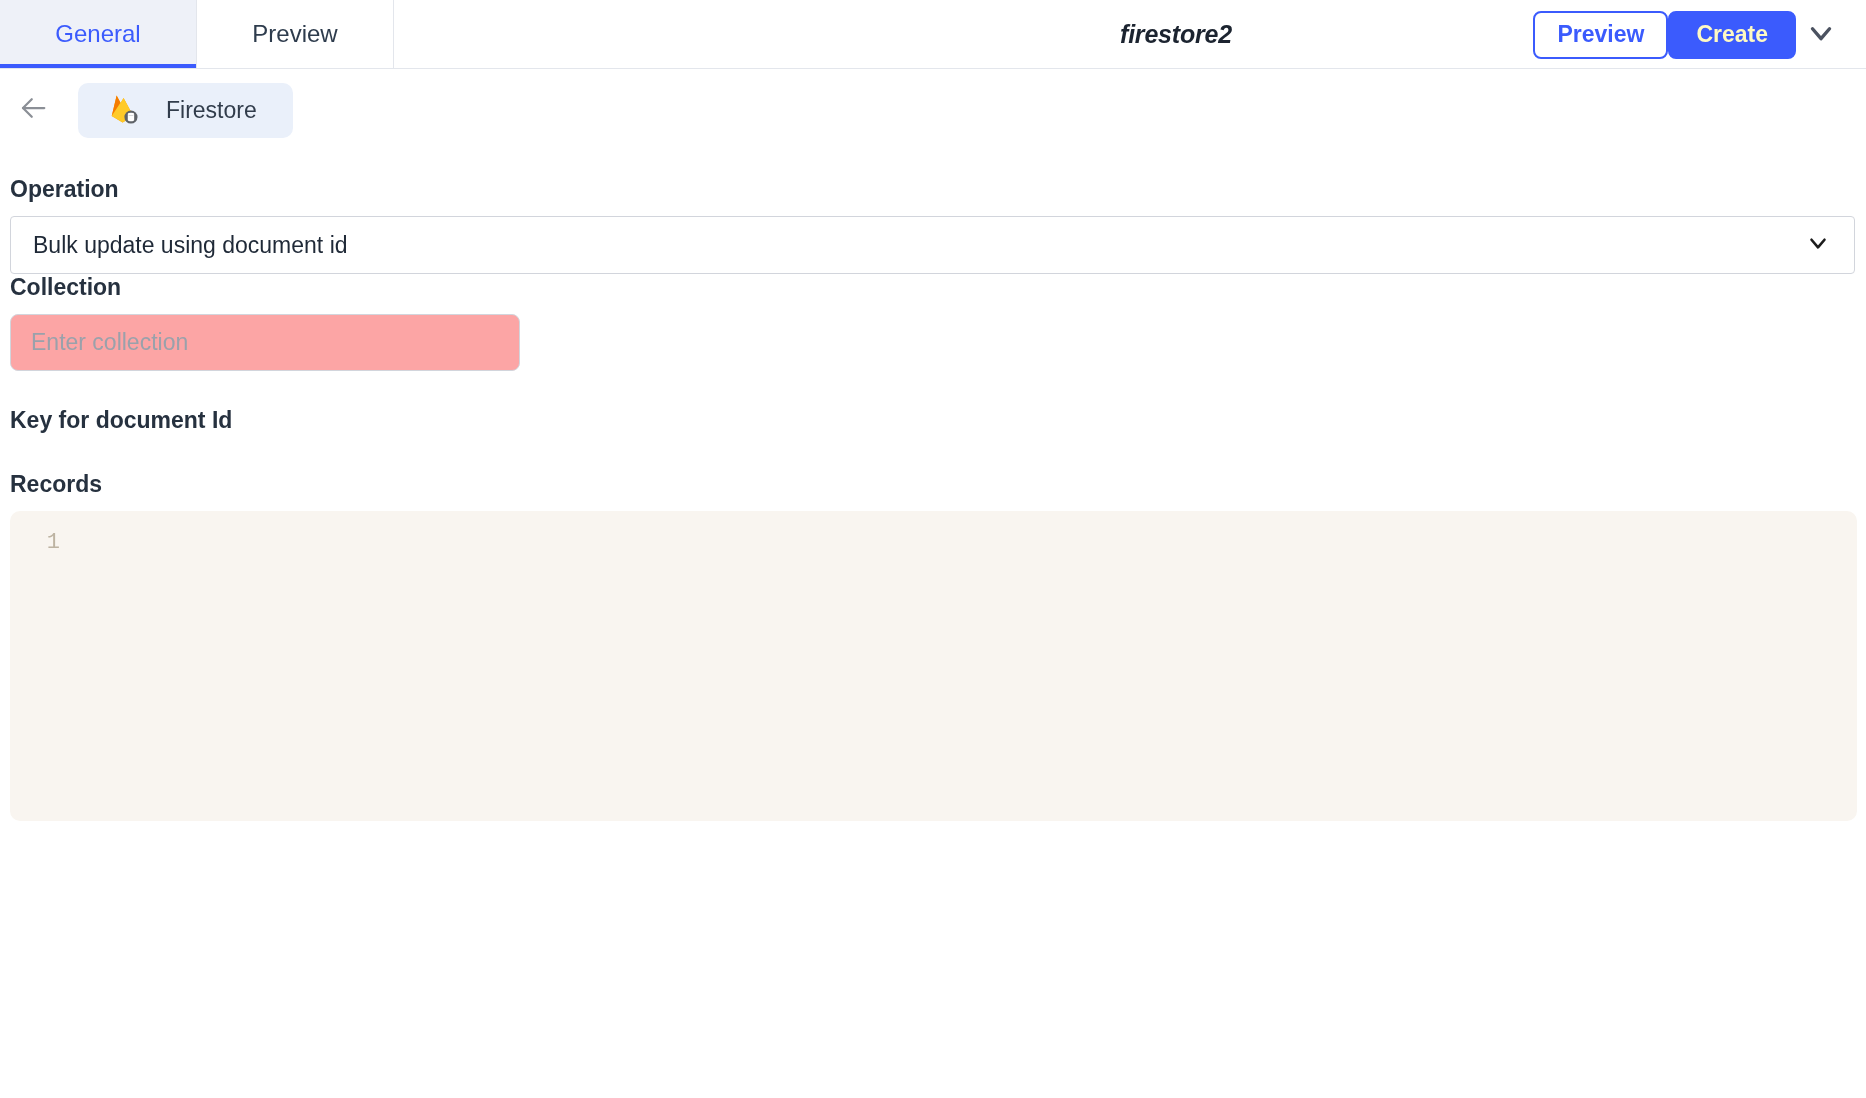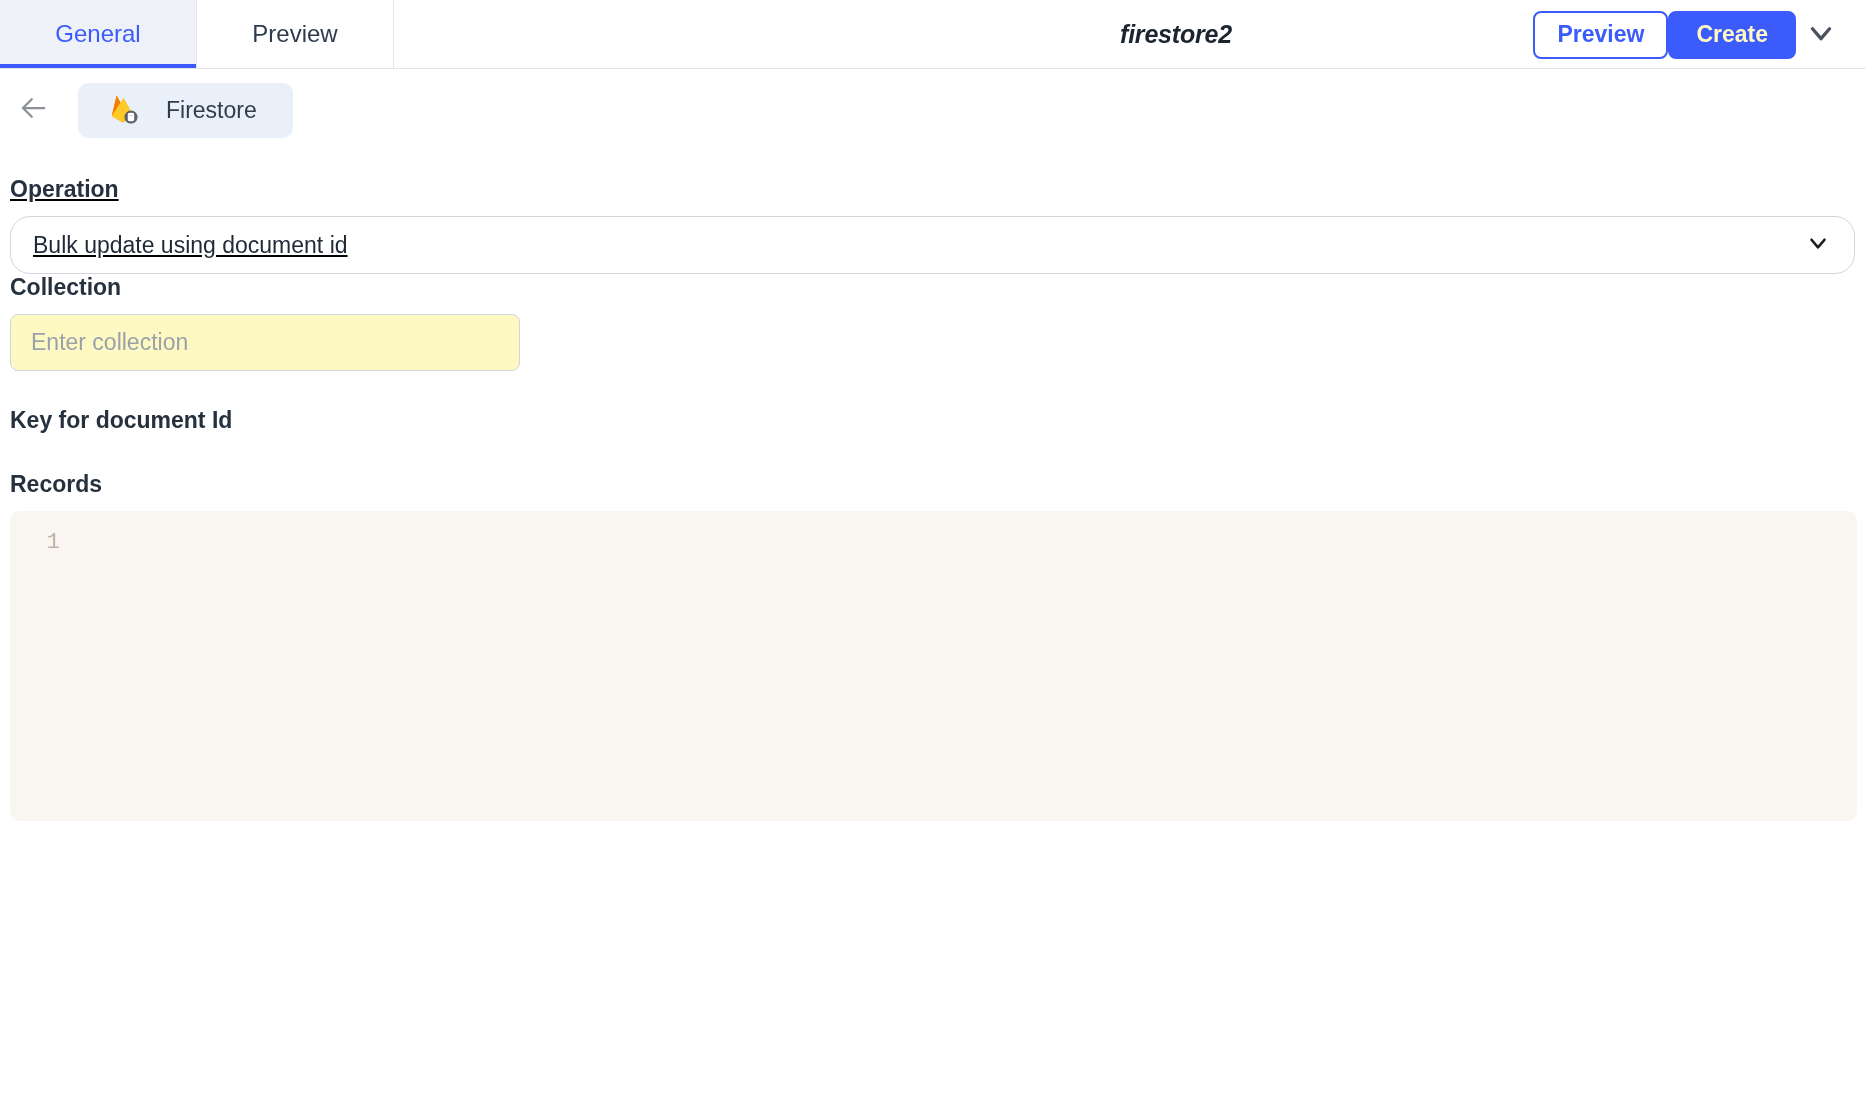--- a/index.html
+++ b/index.html
@@ -164,36 +164,36 @@
   
   .form { padding: 0 10px; }
 
   .field-label {
     font-size: 23px;
     font-weight: bold;
     color: #26313f;
     margin-bottom: 13px;
   }
 
-  .group-operation { margin-top: 25px; text-decoration: underline; }
+  .group-operation { margin-top: 25px; }
   .group-collection { }
   .group-key { margin-top: 36px; }
   .group-records { margin-top: 37px; }
 
   .select-wrap {
     position: relative;
     width: 1845px;
     height: 58px;
   }
 
   .select-box {
     width: 100%;
     height: 100%;
     border: 1px solid #d2d5dc;
-    border-radius: 20px;
+    border-radius: 4px;
     background: #ffffff;
     display: flex;
     align-items: center;
     padding: 0 46px 0 22px;
     font-size: 23px;
     color: #1f2937;
     cursor: pointer;
   }
 
   .select-chevron {
@@ -202,21 +202,21 @@
     top: 50%;
     transform: translateY(-50%);
     pointer-events: none;
   }
 
   .text-input {
     width: 510px;
     height: 57px;
     border: 1px solid #d2d5dc;
     border-radius: 8px;
-    background: #fef9c3;
+    background: #fca5a5;
     font-family: "Liberation Sans", sans-serif;
     font-size: 23px;
     color: #1f2937;
     padding: 0 20px;
     outline: none;
   }
 
   .text-input::placeholder { color: #9aa1ab; }
 
   

